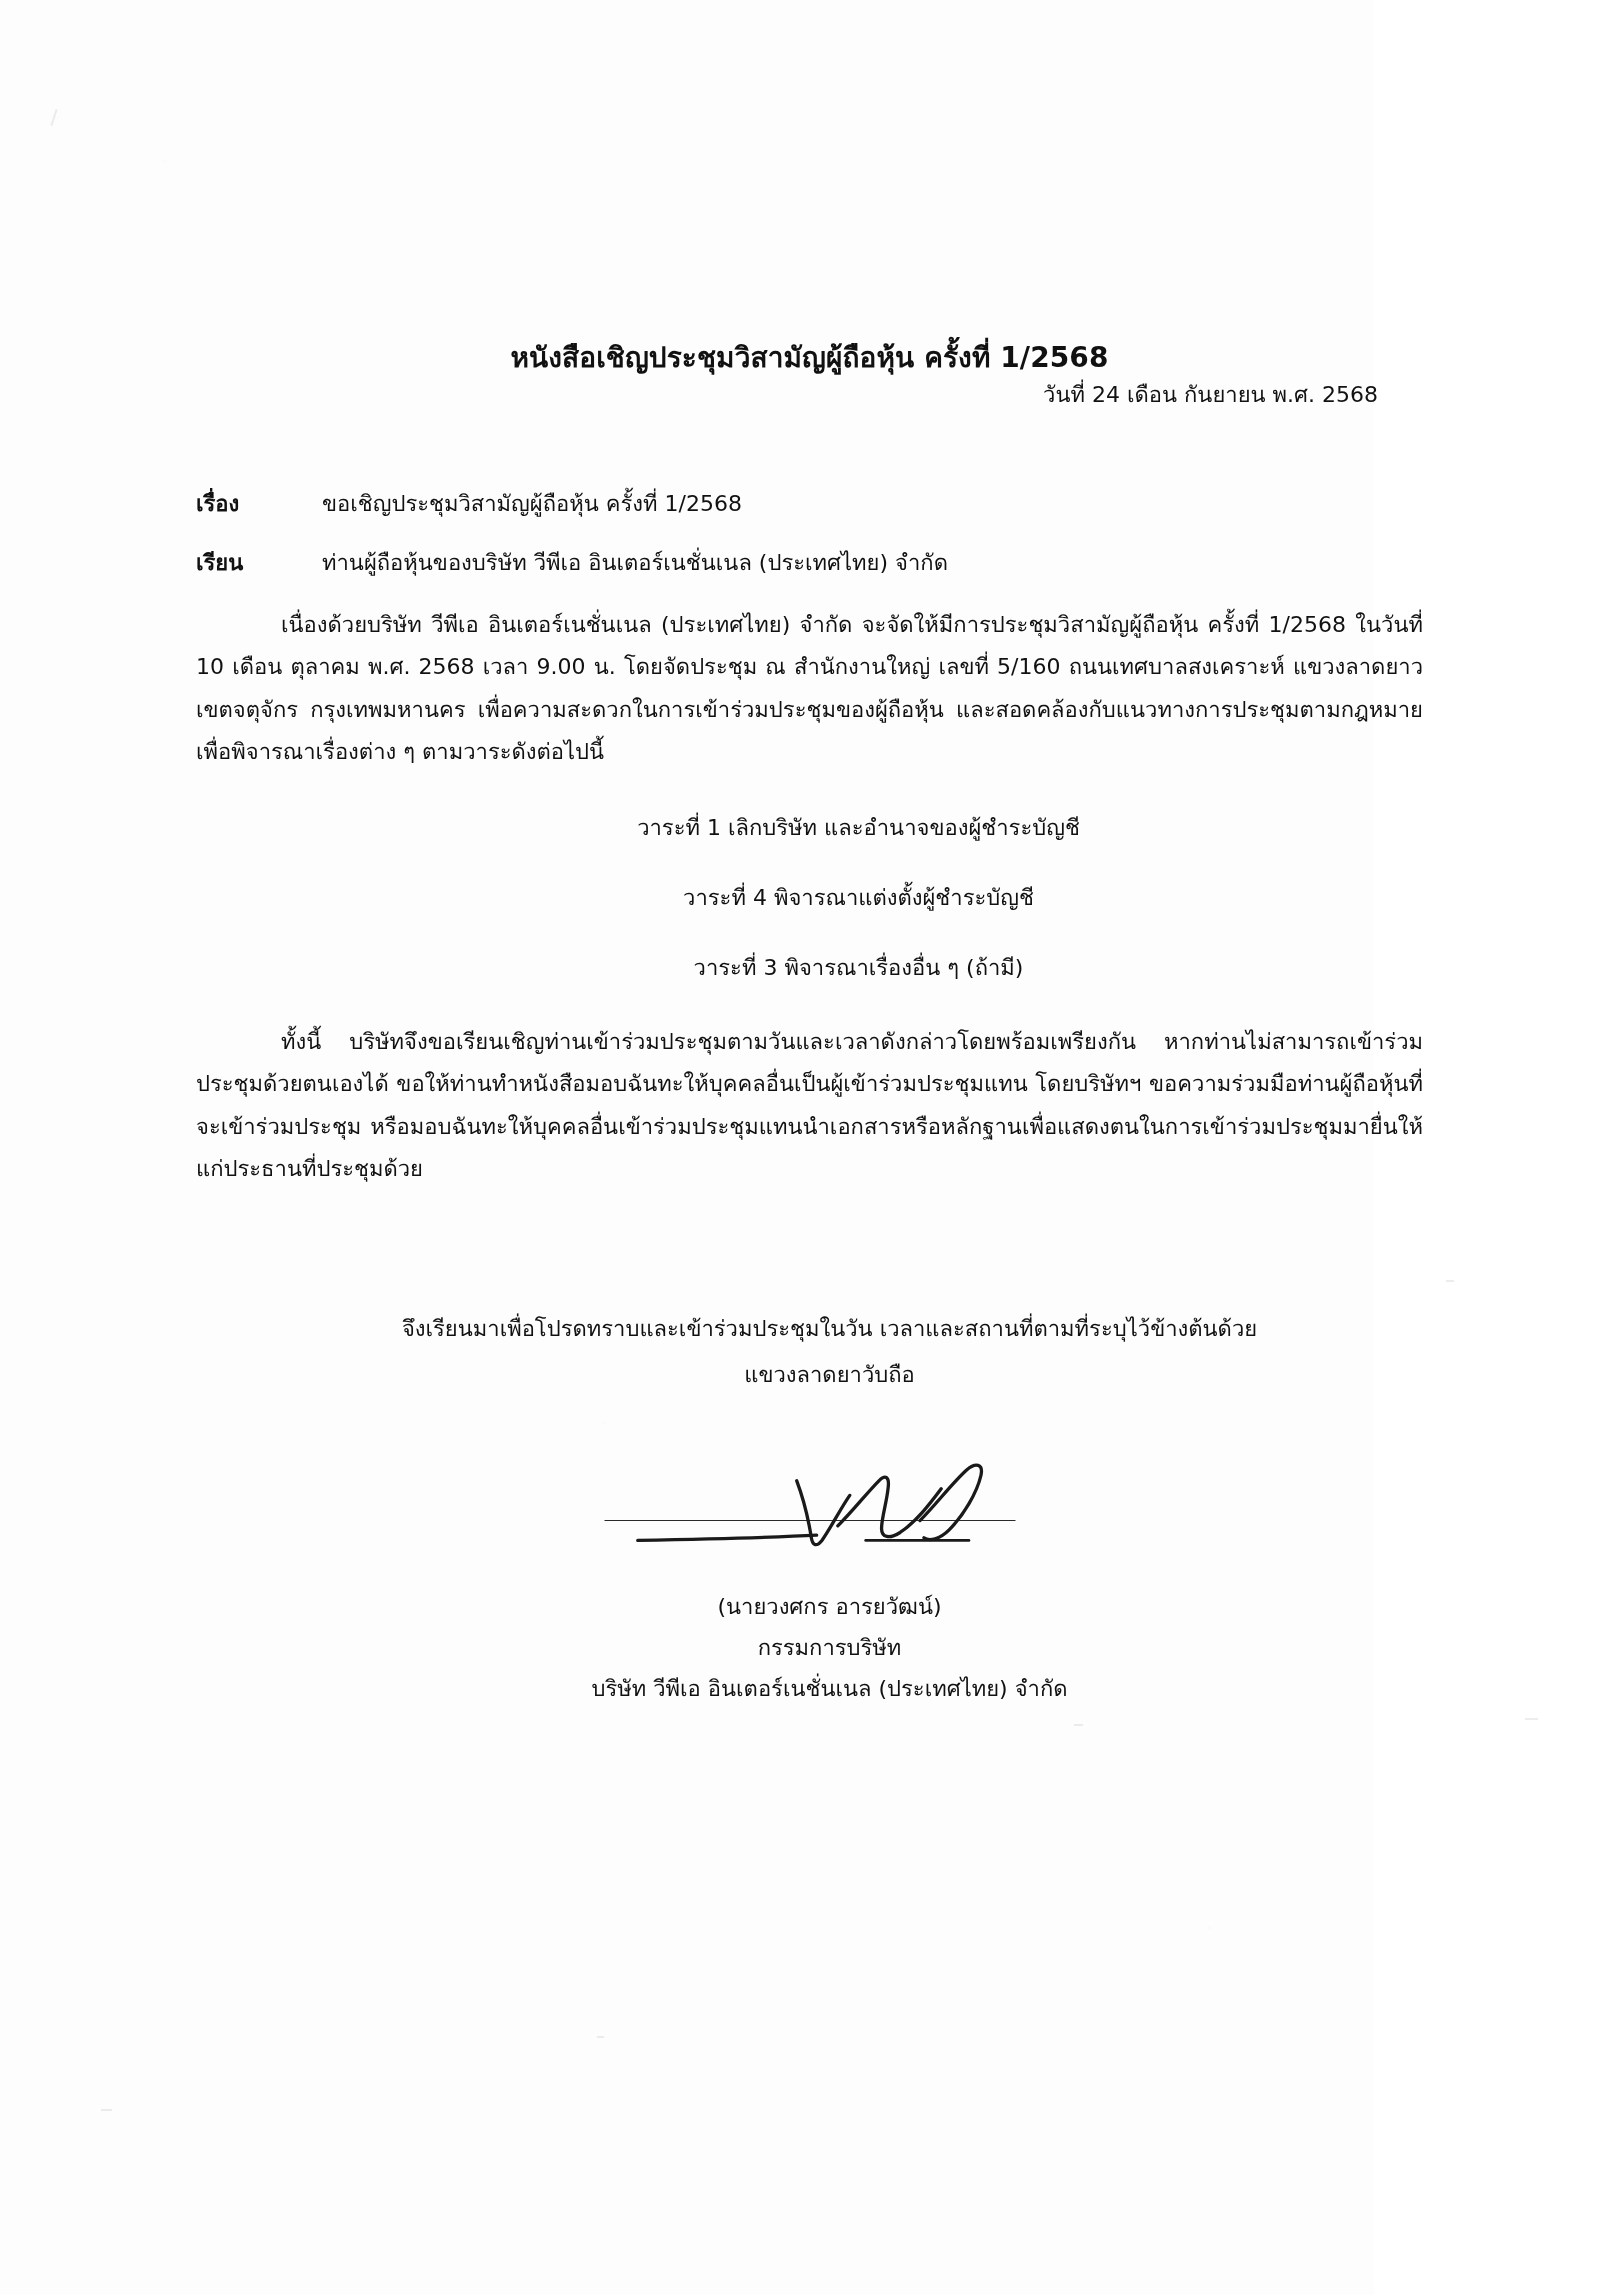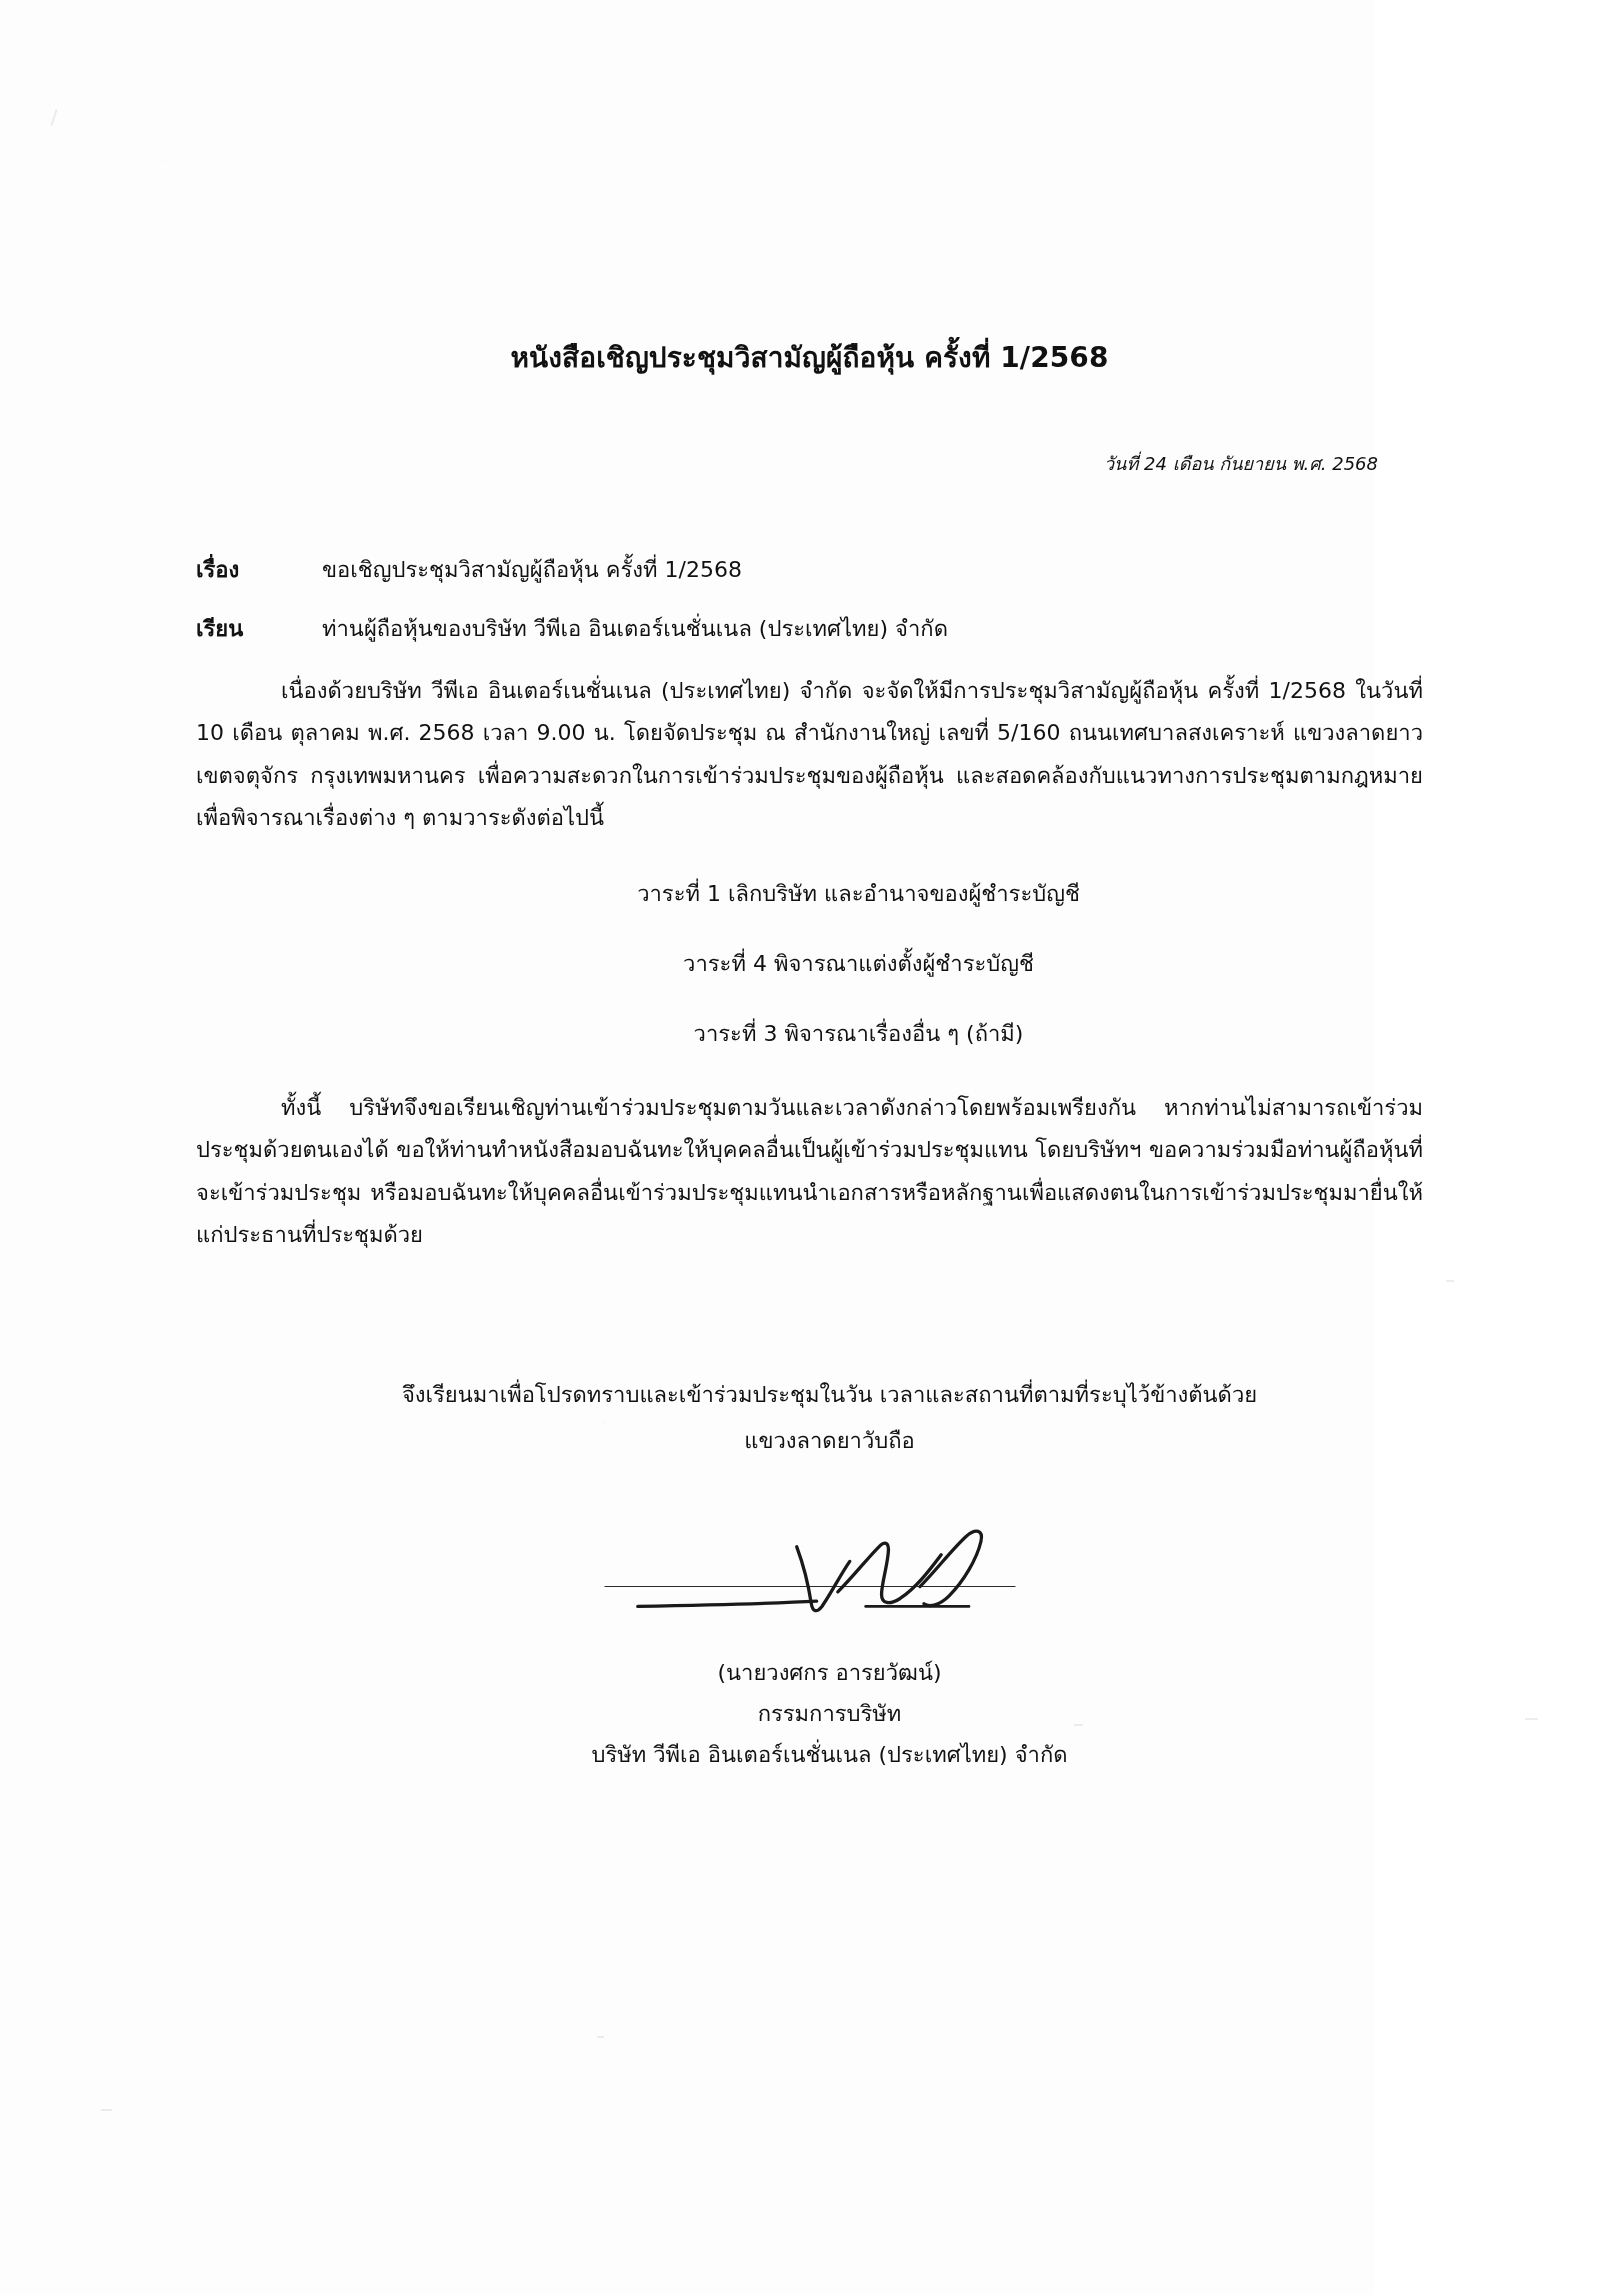--- a/index.html
+++ b/index.html
@@ -44,24 +44,22 @@
     text-align: center;
     font-size: 28px;
     font-weight: bold;
     letter-spacing: 0.1px;
     margin-top: 338px;
     line-height: 1.4;
   }
 
   .doc-date {
     text-align: right;
-    font-size: 18px;
-    margin-top: 72px;
+    font-size: 22px;
     padding-right: 45px;
-    font-style: italic;
   }
 
   .field-block {
     margin-top: 74px;
   }
   .field-row {
     display: flex;
     align-items: flex-end;
     margin-bottom: 24px;
   }

